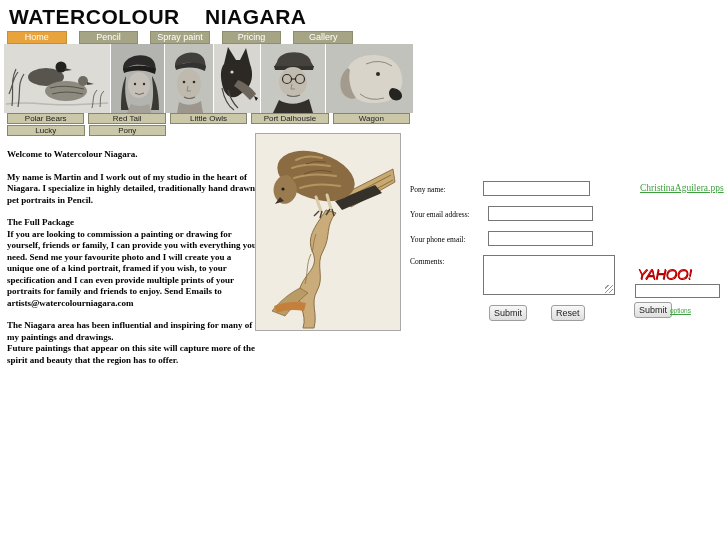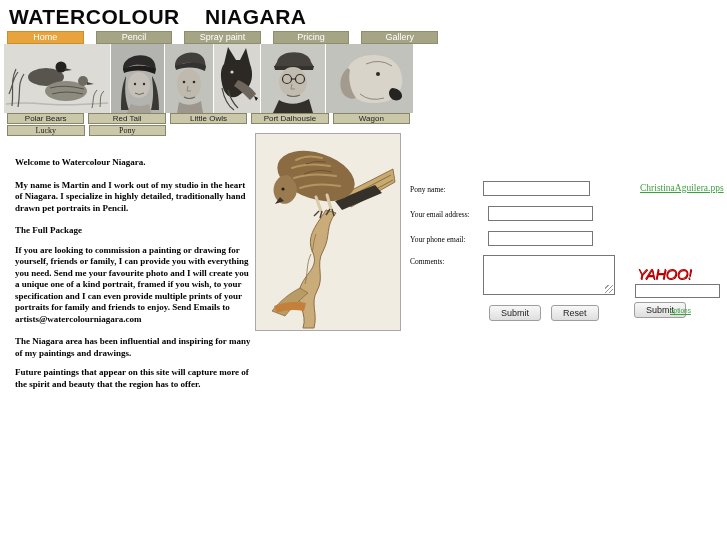--- a/index.html
+++ b/index.html
@@ -7,49 +7,49 @@
   .page {
     position:relative; width:727px; height:545px; background:#fff; overflow:hidden;
     font-family:"Liberation Sans", sans-serif;
   }
   
   .site-title { position:absolute; top:5px; font-weight:bold; font-size:21px; color:#0a0a0a; letter-spacing:0.5px; }
   .site-title.left  { left:9px; }
   .site-title.right { left:205px; }
 
   
-  .main-nav { position:absolute; left:7px; top:31px; width:431px; height:13px; display:flex; gap:12px; }
+  .main-nav { position:absolute; left:7px; top:31px; width:346px; height:13px; display:flex; gap:12px; }
   .main-tab {
     flex:1; background:var(--tab-bg,#A5A485); border:1px solid #8E8D6D;
     color:var(--tab-text,#fff); font-size:9px; line-height:10px; text-align:center;
     text-decoration:none; display:block; cursor:pointer;
   }
   .main-tab.active { background:var(--active-tab-bg,#E9A33C); border-color:#C88F2E; }
 
   
   .thumbs { position:absolute; left:4px; top:44px; height:69px; display:flex; gap:1px; }
   .thumb { height:69px; overflow:hidden; cursor:pointer; }
   .thumb svg { display:block; }
 
   
   .gal-nav { position:absolute; left:7px; display:flex; gap:4px; height:11px; }
   .gal-nav.row1 { top:113px; width:403px; }
-  .gal-nav.row2 { top:125px;font-family:Liberation Serif, serif; }
+  .gal-nav.row2 { top:125px; }
   .gal-tab {
     background:var(--gallery-tab-bg,#CBC8AA); border:1px solid #88866A;
     color:var(--gallery-tab-text,#1c1c1c); font-size:8px; line-height:9px; text-align:center;
     text-decoration:none; display:block; cursor:pointer;
   }
   .gal-nav.row1 .gal-tab { flex:1; }
   .gal-nav.row2 .gal-tab { width:77.5px; }
 
   
   .intro { position:absolute; left:7px; top:149px; width:252px; color:#000;
     font-family:"Liberation Serif", serif; font-weight:bold; font-size:9px; line-height:11.5px; }
-  .intro p { margin:8px; }
+  .intro p { margin:0; }
   .intro p.gap { margin-top:11px; }
 
   
   .painting { position:absolute; left:255px; top:133px; width:146px; height:198px;
     border:1px solid #A9A9A9; background:#F1ECE2; }
   .painting svg { display:block; }
 
   
   .form-intro { position:absolute; left:410px; top:153px; width:272px;
     font-family:"Liberation Serif", serif; font-size:10.5px; line-height:13px; color:#000; }
@@ -64,21 +64,21 @@
   .f-input.email { left:488px; top:206px; width:105px; }
   .f-input.phone { left:488px; top:231px; width:105px; }
   .ta-wrap { position:absolute; left:483px; top:255px; width:132px; height:40px; }
   .f-textarea { width:132px; height:40px; border:1px solid #767676; background:#fff; resize:none;
     font-family:"Liberation Sans", sans-serif; font-size:9px; padding:2px; }
   .resize-handle { position:absolute; right:2px; bottom:2px; width:8px; height:8px;
     background:repeating-linear-gradient(135deg, transparent 0 2px, #999 2px 3px); pointer-events:none; }
   .btn {
     position:absolute; font-family:"Liberation Sans", sans-serif; font-size:9px; color:#222;
     background:linear-gradient(#F8F8F8,#DEDEDE); border:1px solid #9E9E9E; border-radius:3px;
-    padding:2px 11px; height:16px; line-height:11px; cursor:pointer;
+    padding:2px 4px; height:16px; line-height:11px; cursor:pointer;
   }
   .btn.submit-main { left:489px; top:305px; }
   .btn.reset-main  { left:551px; top:305px; }
 
   
   .pps-link { position:absolute; left:632px; top:183px; font-family:"Liberation Serif", serif;
     font-size:9.5px; color:var(--link-green,#3FA03F); text-decoration:underline; cursor:pointer;margin-left:8px; }
   .yahoo-logo { position:absolute; left:637px; top:265px; font-family:"Liberation Sans", sans-serif;
     font-weight:normal; font-size:15px; font-style:italic; letter-spacing:-0.5px;
     color:var(--yahoo-red,#D40000); text-shadow:0.5px 0.5px 0 #8c0000; cursor:pointer; }

